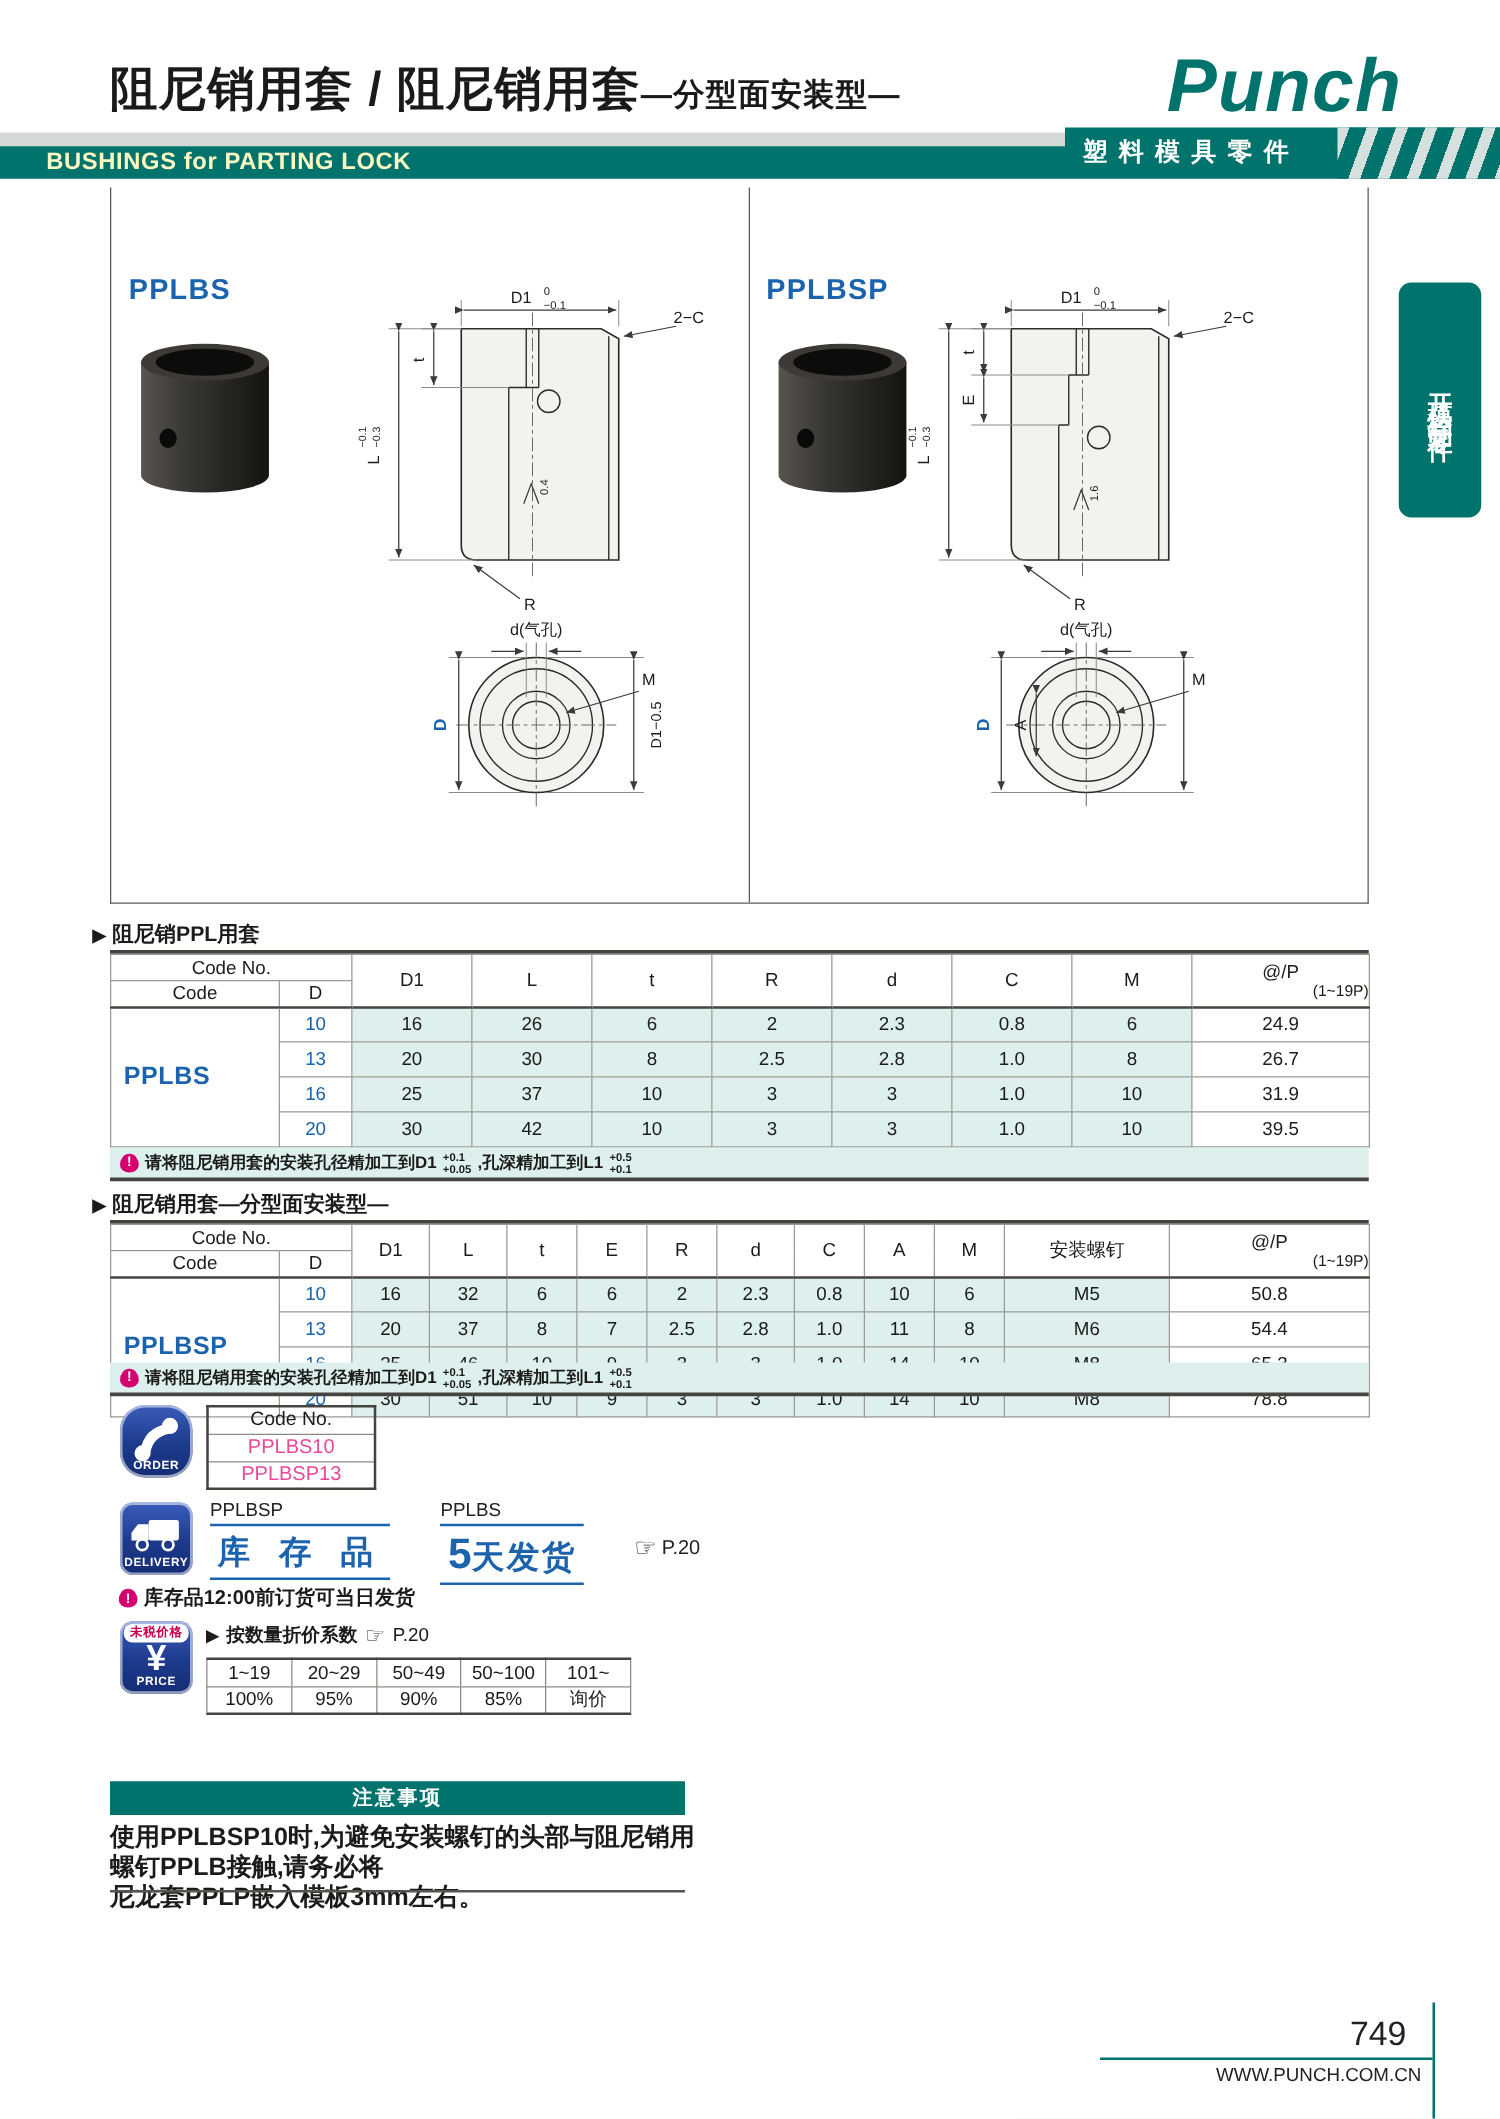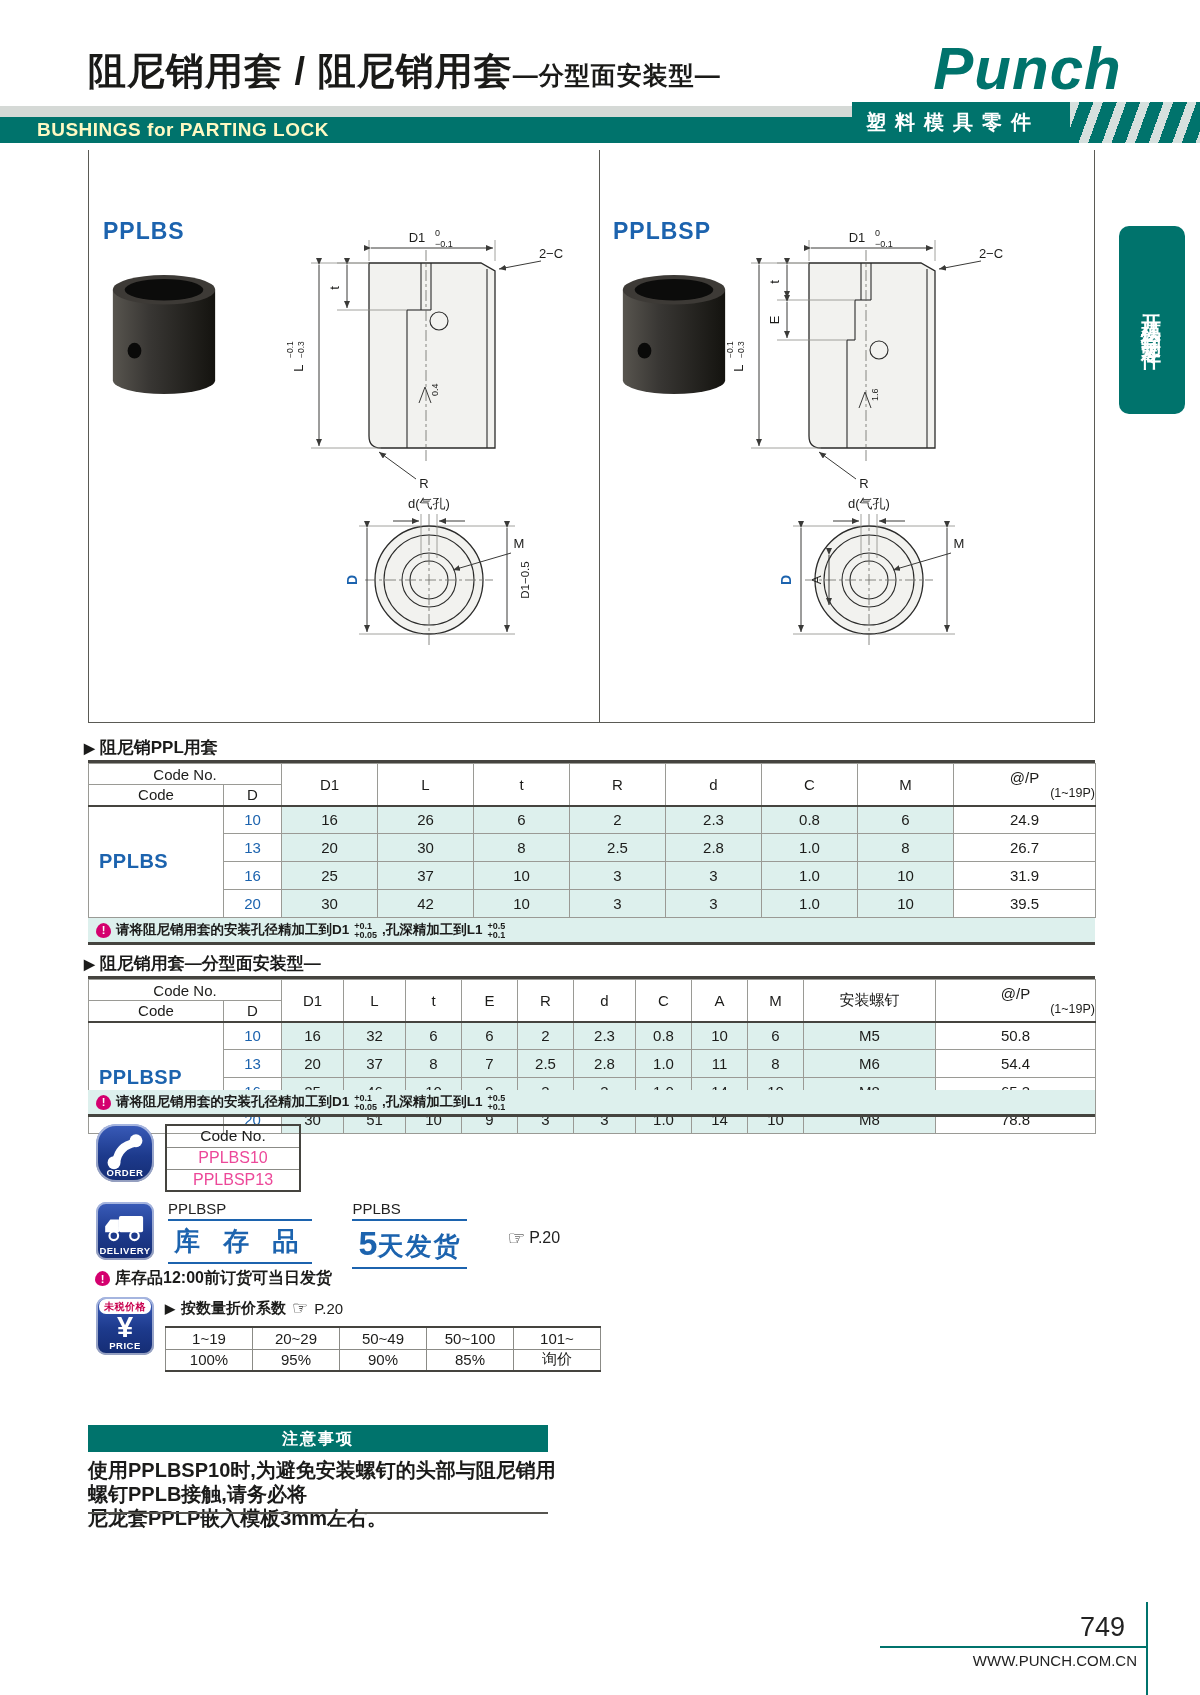--- a/index.html
+++ b/index.html
@@ -55,21 +55,21 @@
   .dr-right { left:620px; }
   .drawing text { font-family:"Liberation Sans", sans-serif; fill:#1c1c1a; }
   .drawing .blue { fill:#1c63ae; font-weight:bold; }
   .drawing .dim { stroke:#3a3a38; stroke-width:1; fill:none; }
   .drawing .ext { stroke:#8a8a86; stroke-width:.8; fill:none; }
   .drawing .body { fill:#f2f2ef; stroke:#2b2b2a; stroke-width:1.3; }
   .drawing .edge { stroke:#2b2b2a; stroke-width:1.1; fill:none; }
   .drawing .cl { stroke:#6a6a66; stroke-width:.8; stroke-dasharray:11 3 3 3; fill:none; }
 
   
-  .tbl-title { position:absolute; left:84px; font-size:17px; font-weight:bold; color:#1b1b1a; }
+  .tbl-title { position:absolute; left:74px; font-size:17px; font-weight:bold; color:#1b1b1a; }
   .tbl-title .marker { color:#1b1b1a; font-size:14px; margin-right:5px; }
   .spec-wrap { position:absolute; left:88px; width:1007px; border-top:3px solid #45443f; }
   .spec { border-collapse:collapse; table-layout:fixed; width:1007px; }
   .spec th, .spec td { border:1px solid #9a9a95; text-align:center; vertical-align:middle; }
   .spec thead th { font-weight:normal; font-size:15px; height:21px; background:#fff; }
   .spec tbody td { height:28px; font-size:15px; background:#ddf0ed; }
   .spec tbody tr:first-child td { border-top:2px solid #45443f; }
   .spec td.prod { background:#fff; color:#1c63ae; font-weight:bold; font-size:20px;
                   text-align:left; padding-left:10px; letter-spacing:.5px; }
   .spec td.dval { background:#fff; color:#1c63ae; }
@@ -116,21 +116,21 @@
   .pageref .pointer { font-size:20px; }
   .dlv-note { position:absolute; left:95px; top:1268px; display:flex; align-items:center; gap:5px;
               font-size:16px; font-weight:bold; color:#1b1b1a; }
 
   
   .price-block { position:absolute; left:165px; top:1297px; }
   .price-title { display:flex; align-items:center; gap:6px; font-size:15px; font-weight:bold; }
   .price-title .marker { font-size:13px; }
   .price-title .pointer { font-size:18px; font-weight:normal; }
   .price-title .pref { font-weight:normal; }
-  .price-table { border-collapse:collapse; table-layout:fixed; width:436px; margin-top:7px;
+  .price-table { border-collapse:collapse; table-layout:fixed; width:340px; margin-top:7px;
                  border-top:2px solid #45443f; border-bottom:2px solid #45443f; }
   .price-table td { border:1px solid #8b8b86; height:22px; text-align:center; font-size:15px; }
 
   
   .notice-bar { position:absolute; left:88px; top:1425px; width:460px; height:27px; background:#00736c;
                 color:#fff; font-size:16px; font-weight:bold; text-align:center; line-height:27px;
                 letter-spacing:2px; }
   .notice-body { position:absolute; left:88px; top:1458px; width:480px; font-size:20px;
                  font-weight:bold; color:#1b1b1a; line-height:24px; }
   .notice-rule { position:absolute; left:88px; top:1512px; width:460px; height:2px; background:#55544f; }

